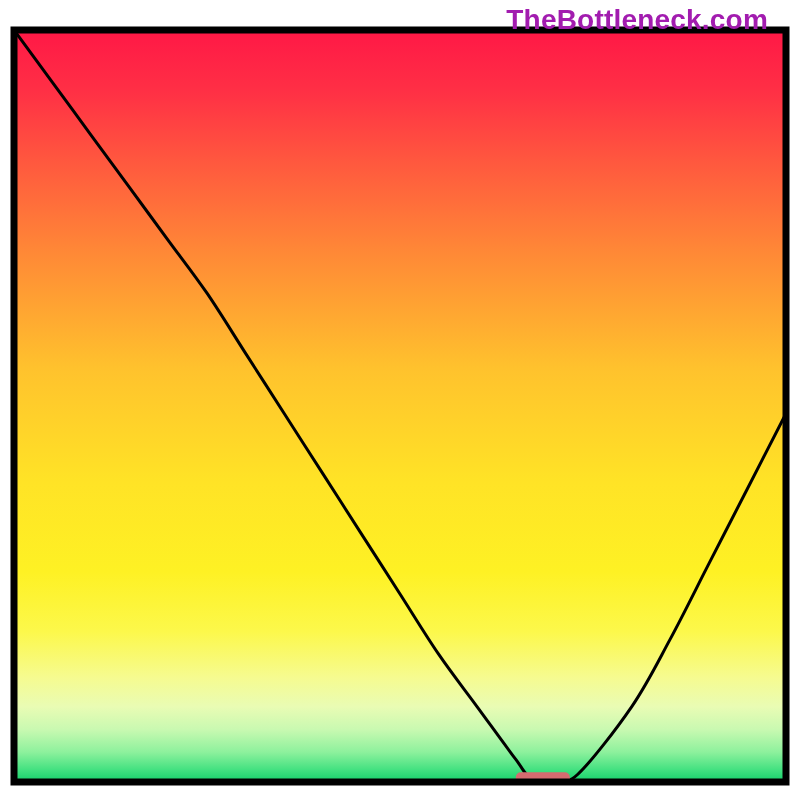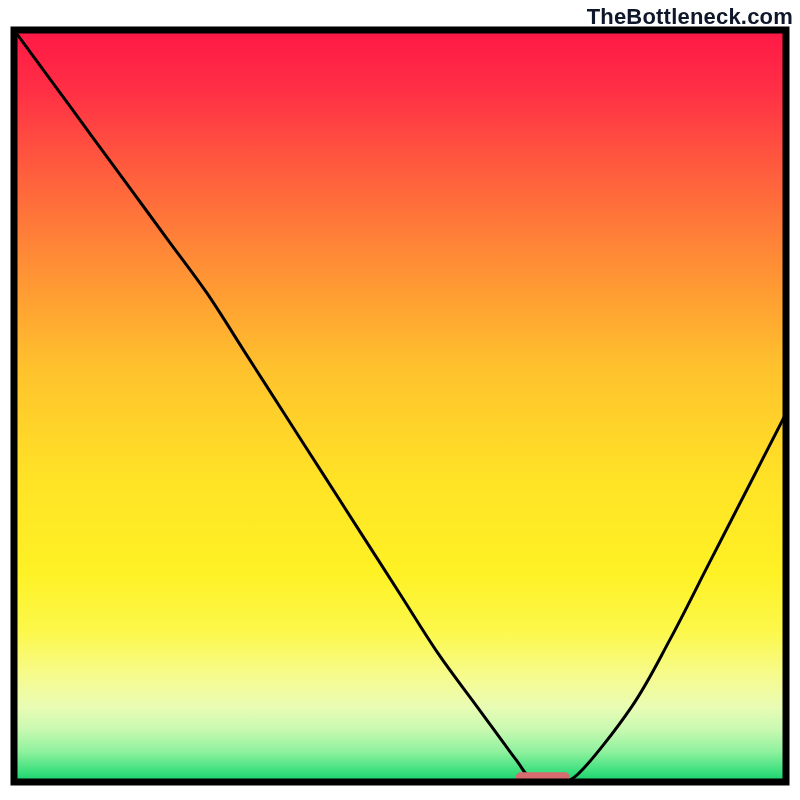--- a/index.html
+++ b/index.html
@@ -11,24 +11,24 @@
     font-family: Arial, Helvetica, sans-serif;
   }
   .container {
     position: relative;
     width: 800px;
     height: 800px;
   }
   .watermark {
     position: absolute;
     top: 4px;
-    right: 7px;
-    font-size: 22px;
+    right: 32px;
+    font-size: 28px;
     font-weight: 600;
-    color: #0f172a;
+    color: #a21caf;
     letter-spacing: 0.2px;
   }
   svg {
     display: block;
   }
 </style>
 </head>
 <body>
 
 <div class="container">

